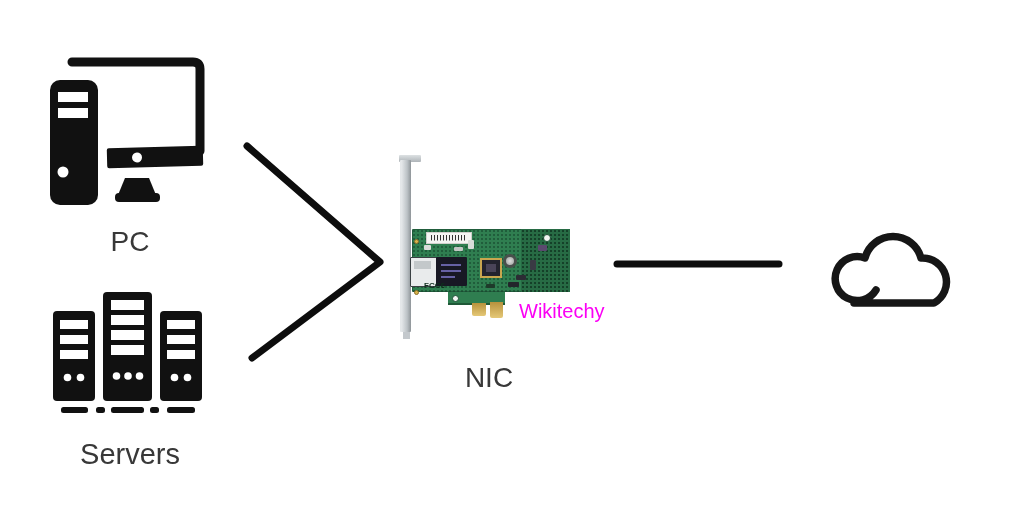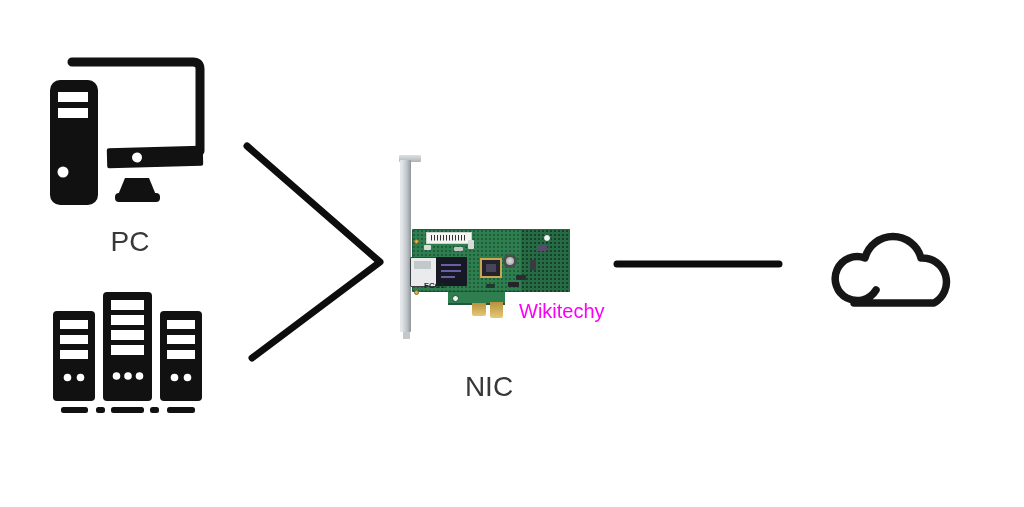--- a/index.html
+++ b/index.html
@@ -108,20 +108,21 @@
       <circle cx="63.5" cy="93" r="3.8"></circle>
         <circle cx="75" cy="93" r="3.8"></circle>
         <circle cx="86.5" cy="93" r="3.8"></circle>
       <rect x="114" y="37" width="28" height="9"></rect>
       <rect x="114" y="52" width="28" height="9"></rect>
       <rect x="114" y="67" width="28" height="9"></rect>
       <circle cx="121.5" cy="94.5" r="3.8"></circle>
         <circle cx="134.5" cy="94.5" r="3.8"></circle>
     </g>
   </svg>
+  <div class="node-label" style="left:130px;top:438px;font-size:29px">Servers</div>
 
   <div class="nic-card">
     <div class="bracket-tab"></div>
     <div class="bracket"></div>
     <div class="bracket-stub"></div>
     <div class="pcb"></div>
     <div class="pcb-dark"></div>
     <div class="sticker"></div>
     <div class="rj45">
       <div class="rj45-inner"></div>
@@ -149,19 +150,19 @@
       <span>C€</span>
     </div>
     <div class="tab-green"></div>
     <div class="tab-screw"></div>
     <div class="gold-f g1"></div>
     <div class="gold-f g2"></div>
   </div>
 
   <div class="watermark" style="left: 519px; top: 300px; color: rgb(251, 0, 245); text-align: right;">Wikitechy</div>
 
-  <div class="node-label" style="left:489px;top:371px">NIC</div>
+  <div class="node-label" style="left:489px;top:362px">NIC</div>
 
   <svg class="abs" style="left:812px;top:208px" width="150" height="110" viewBox="0 0 150 110">
     <path d="M64 82 A22 22 0 1 1 53 50 A29 29 0 0 1 109 50 A24 24 0 0 1 122 95 L42 95" fill="none" stroke="#161616" stroke-width="7.5" stroke-linecap="round" stroke-linejoin="round"></path>
   </svg>
 
 </div>
 
 </body></html>

